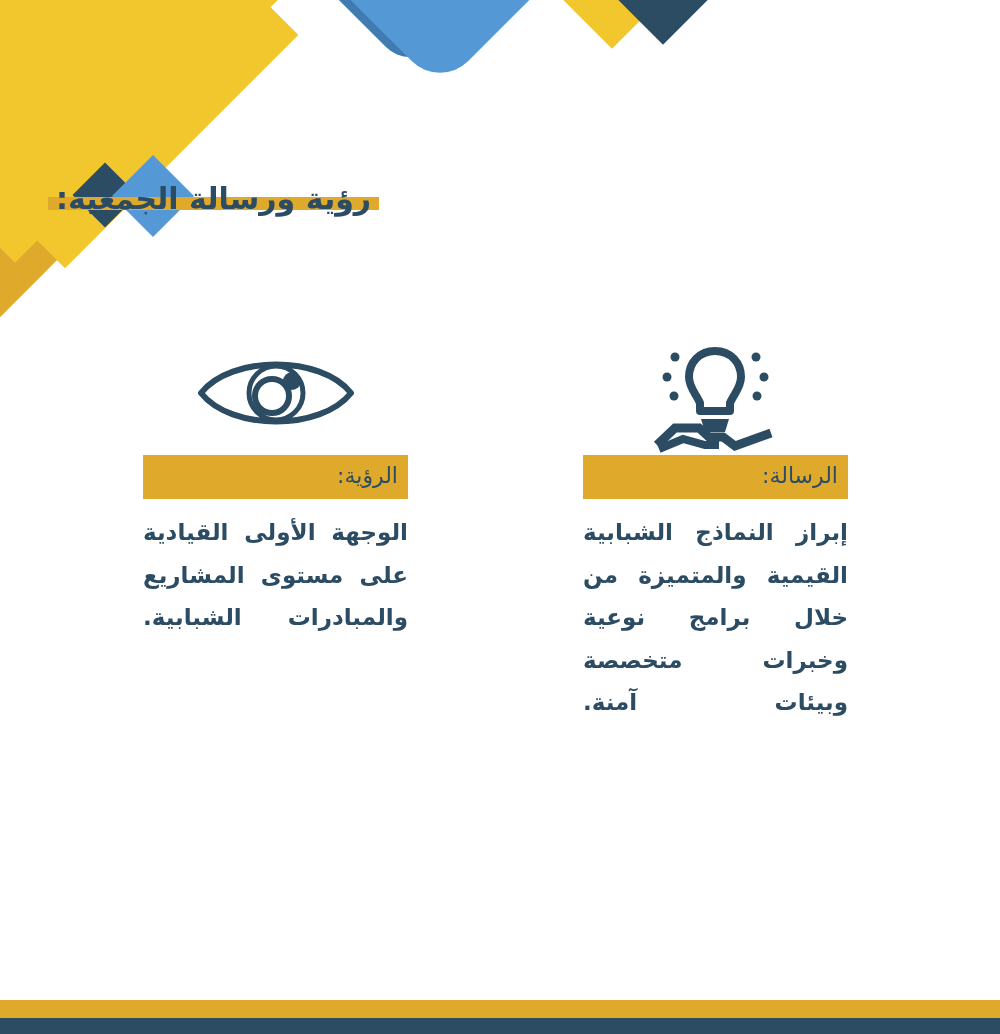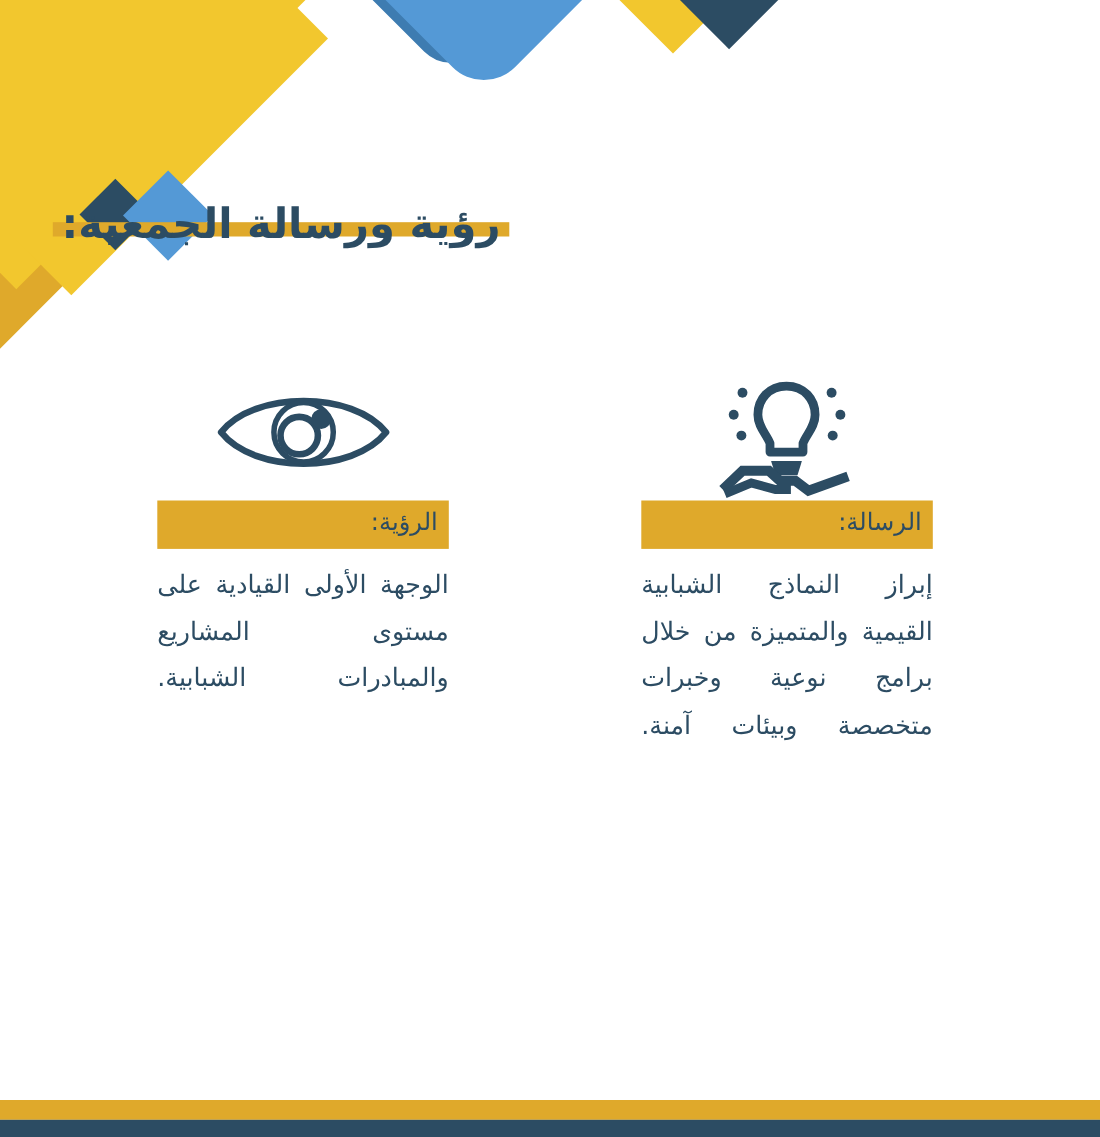--- a/index.html
+++ b/index.html
@@ -71,21 +71,21 @@
   .bar-gold{position:absolute;left:0;right:0;top:1000px;height:18px;background:#DFA92B;}
   .bar-navy{position:absolute;left:0;right:0;top:1018px;height:16px;background:#2C4C63;}
 
   
   .title-wrap{
     position:absolute;right:70px;top:178px;width:880px;
     text-align:left;
   }
   .title{
     display:inline-block;position:relative;
-    font-size:38px;font-weight:700;color:#2C4C63;
+    font-size:30px;font-weight:700;color:#2C4C63;
     line-height:1.25;letter-spacing:0;
     direction:rtl;
     padding:2px 6px;
   }
   .title .hl{
     position:absolute;left:-2px;right:-2px;top:50%;height:13px;
     background:#DFA92B;transform:translateY(-2px);z-index:0;
   }
   .title .txt{position:relative;z-index:1;}
 
@@ -105,21 +105,21 @@
     padding:0 10px;box-sizing:border-box;
   }
   .label-bar span{
     font-size:22px;font-weight:400;color:#2C4C63;line-height:1;
     position:relative;top:-1px;
   }
   .body-text{
     margin-top:12px;
     font-size:23px;line-height:1.85;color:#2C4C63;
     text-align:justify;text-align-last:justify;
-    direction:rtl;font-weight:400;
+    direction:rtl;font-weight:700;
     word-spacing:1px;
   }
   .body-text.mission{text-align:justify;text-align-last:justify;}
 </style>
 </head>
 <body>
 
 <div class="slide">
 
   <div class="deco">

